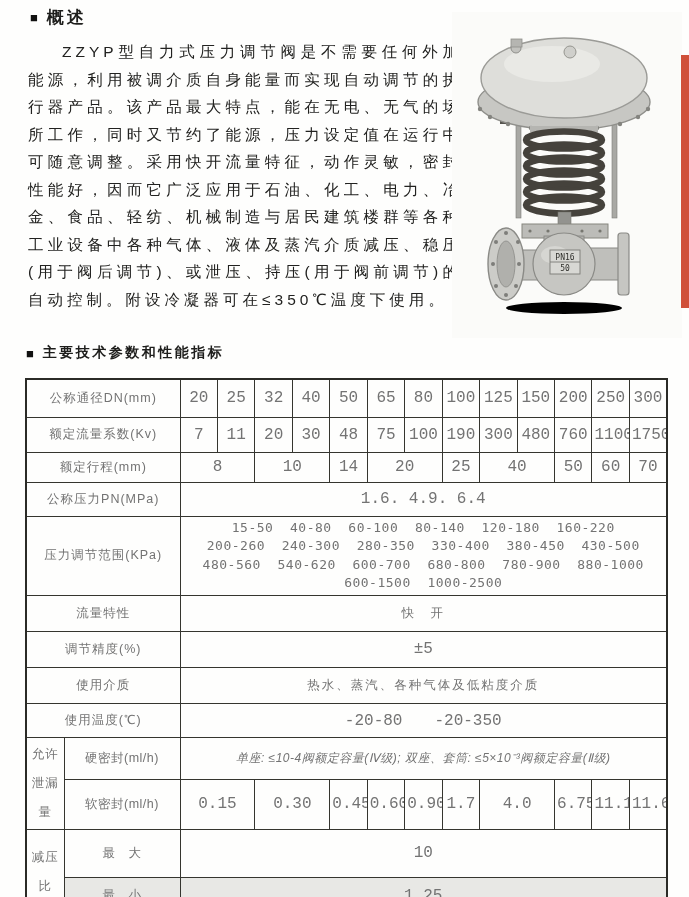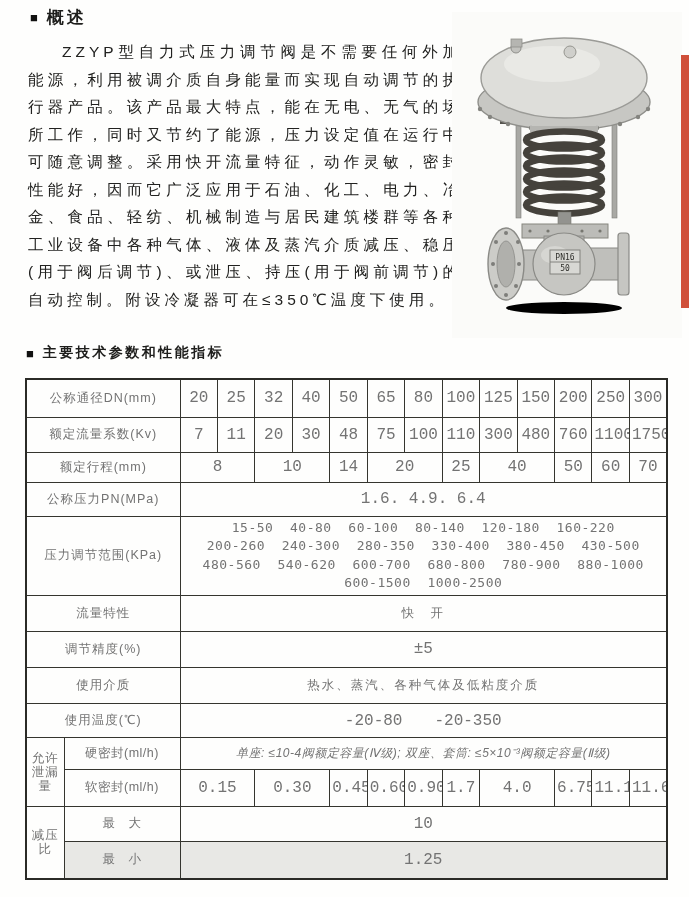--- a/index.html
+++ b/index.html
@@ -30,21 +30,21 @@
     border-collapse:collapse;table-layout:fixed;
     font-size:12.5px;color:#737373;
   }
   table.spec td{
     border:1px solid #35352f;text-align:center;vertical-align:middle;
     padding:2px 2px;overflow:hidden;
   }
   table.spec{border:2px solid #2b2b27;}
   td.lbl{text-align:left;padding-left:9px;letter-spacing:1px;}
   td.sublbl{text-align:center;letter-spacing:0.5px;}
-  td.group{text-align:center;white-space:pre-line;letter-spacing:1px;line-height:14px;}
+  td.group{text-align:center;white-space:pre-line;letter-spacing:1px;line-height:29px;}
   td.num,td.val{font-family:Liberation Mono, monospace;font-size:16px;letter-spacing:0;}
   td.cjkval{letter-spacing:2px;}
   td.rangecell{text-align:left;padding-left:22px;}
   .range-line{
     font-family:"DejaVu Sans Mono", monospace;font-size:13px;line-height:18.5px;
     white-space:pre-wrap;letter-spacing:0.5px;
   }
   tr.shaded td{background:#e8e8e5;}
   td.hardseal{font-size:12px;letter-spacing:0.5px;font-style:italic;}
 </style>
@@ -189,21 +189,21 @@
       </tr>
       <tr style="height:35px">
         <td class="lbl" colspan="2">额定流量系数(Kv)</td>
         <td class="num">7</td>
         <td class="num">11</td>
         <td class="num">20</td>
         <td class="num">30</td>
         <td class="num">48</td>
         <td class="num">75</td>
         <td class="num">100</td>
-        <td class="num">110</td>
+        <td class="num">190</td>
         <td class="num">300</td>
         <td class="num">480</td>
         <td class="num">760</td>
         <td class="num">1100</td>
         <td class="num">1750</td>
       </tr>
       <tr style="height:30px">
         <td class="lbl" colspan="2">额定行程(mm)</td>
         <td class="num" colspan="2">8</td>
         <td class="num" colspan="2">10</td>
@@ -256,21 +256,21 @@
         <td class="num" colspan="2">0.30</td>
         <td class="num">0.45</td>
         <td class="num">0.60</td>
         <td class="num">0.90</td>
         <td class="num">1.7</td>
         <td class="num" colspan="2">4.0</td>
         <td class="num">6.75</td>
         <td class="num">11.10</td>
         <td class="num">11.60</td>
       </tr>
-      <tr style="height:35px">
+      <tr style="height:48px">
         <td class="group" rowspan="2">减压比</td>
         <td class="sublbl">最　大</td>
         <td class="val" colspan="13">10</td>
       </tr>
       <tr style="height:38px" class="shaded">
         <td class="sublbl">最　小</td>
         <td class="val" colspan="13">1.25</td>
       </tr>
     </tbody>
   </table>

